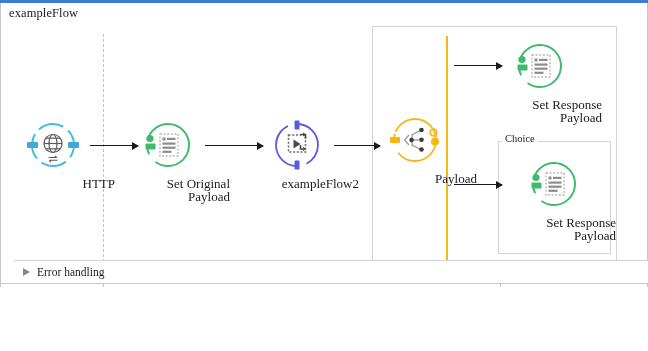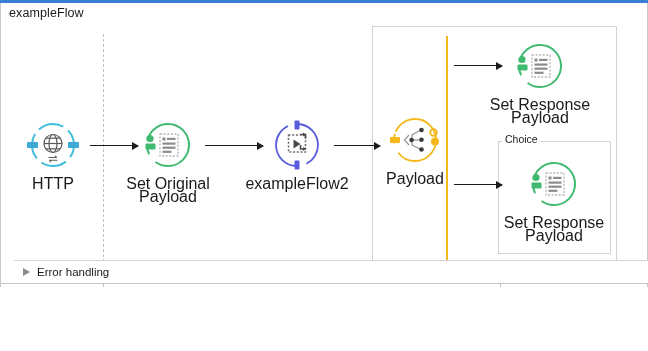--- a/index.html
+++ b/index.html
@@ -10,20 +10,21 @@
   body {
     font-family: "Liberation Sans", sans-serif;
   }
   #canvas {
     position: relative;
     width: 648px;
     height: 287px;
     background: #ffffff;
     overflow: hidden;
     box-sizing: border-box;
+    font-family: Liberation Serif, serif;
   }
   
   .top-accent {
     position: absolute;
     left: 0; top: 0;
     width: 648px; height: 3px;
     background: #3b7fd4;
   }
   
   .frame-left {
@@ -94,22 +95,22 @@
   .node .ring-wrap {
     position: absolute;
     left: -27px; top: -27px;
     width: 54px; height: 54px;
   }
   .node-label {
     position: absolute;
     top: 32px;
     left: -62px;
     width: 124px;
-    text-align: center;
-    font-size: 16px;
+    text-align: right;
+    font-size: 13px;
     line-height: 13px;
     color: #1a1a1a;
     white-space: pre-line;
   }
   
   .arrow {
     position: absolute;
     height: 0;
     border-top: 1.4px solid #1a1a1a;
   }

